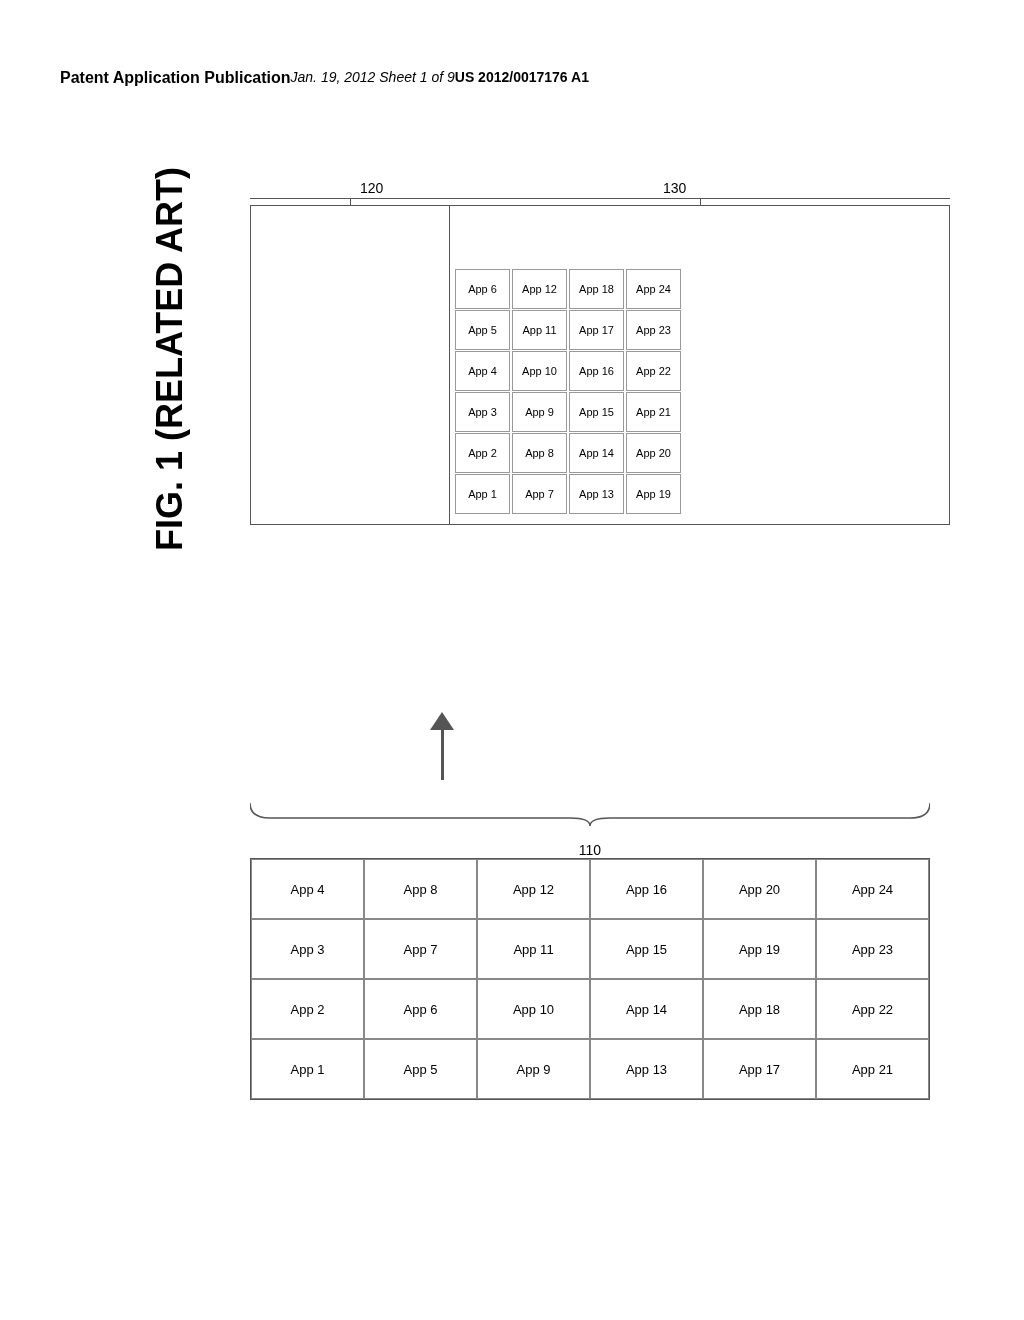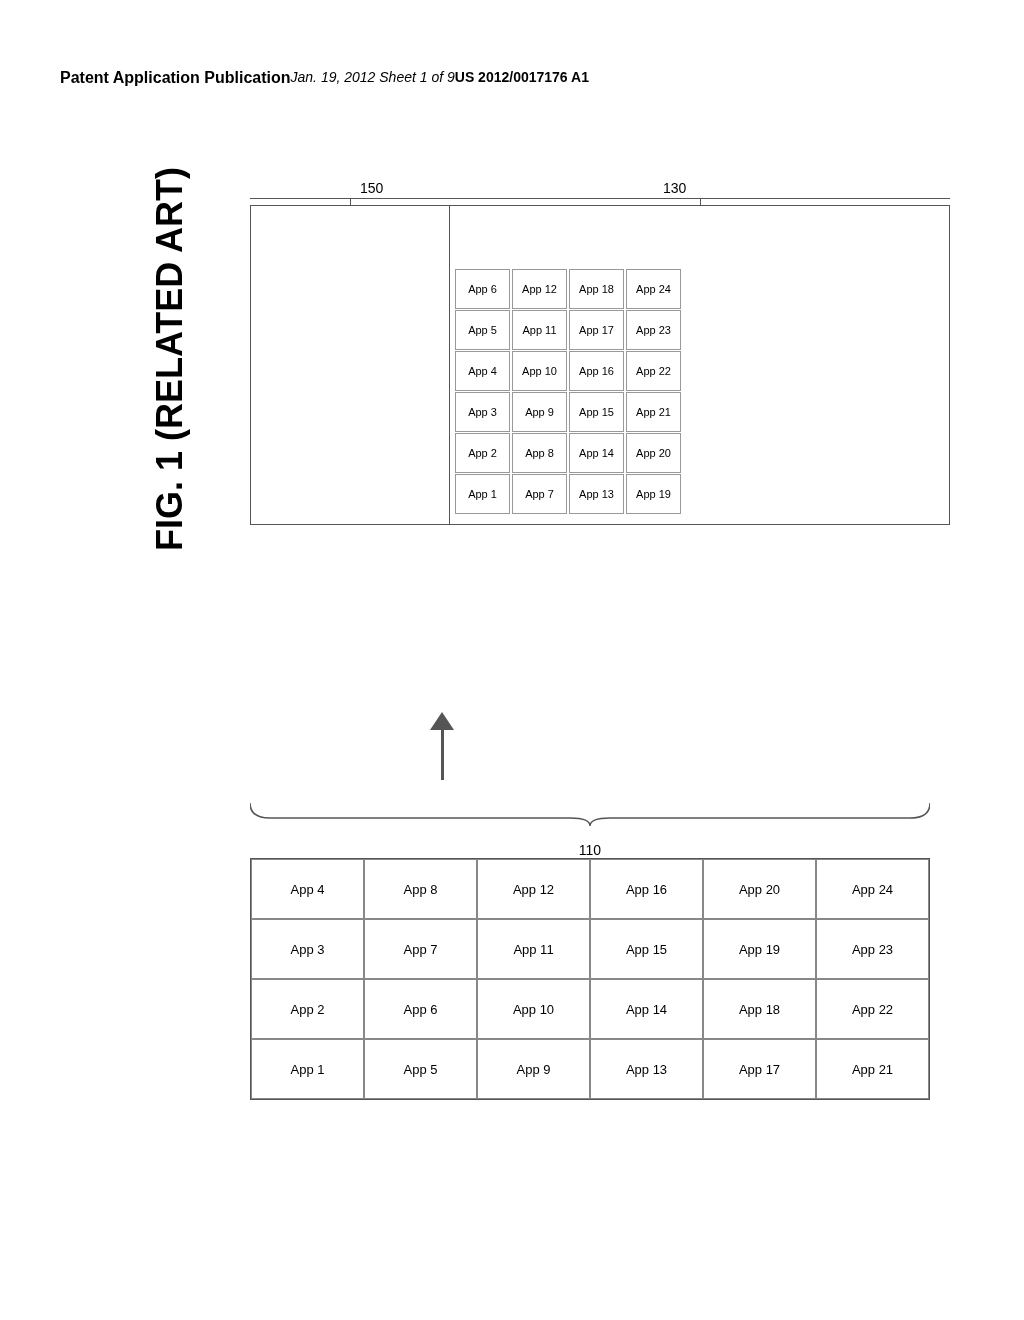--- a/index.html
+++ b/index.html
@@ -243,21 +243,21 @@
 </div>
 
 <div class="side-label">FIG.  1  (RELATED  ART)</div>
 
 <div class="diagram-area">
 
   <div class="top-section">
 
     <div class="bracket-line-120"></div>
     <div class="bracket-tick-120"></div>
-    <div class="label-120">150</div>
+    <div class="label-120">120</div>
 
     <div class="bracket-line-130"></div>
     <div class="bracket-tick-130"></div>
     <div class="label-130">130</div>
 
     <div class="top-outer-box"></div>
 
     <div class="top-inner">
       <div class="top-left-empty"></div>
       <div class="top-right-area" id="top-right-area">

